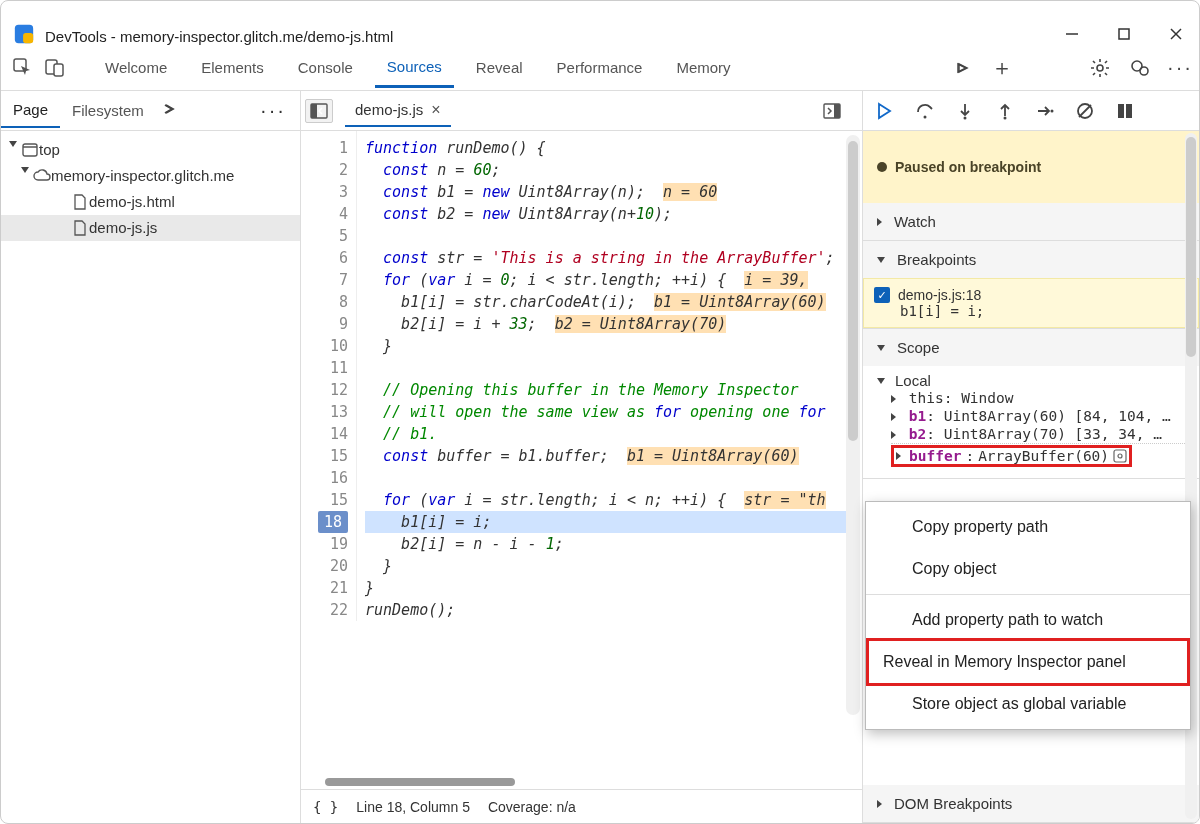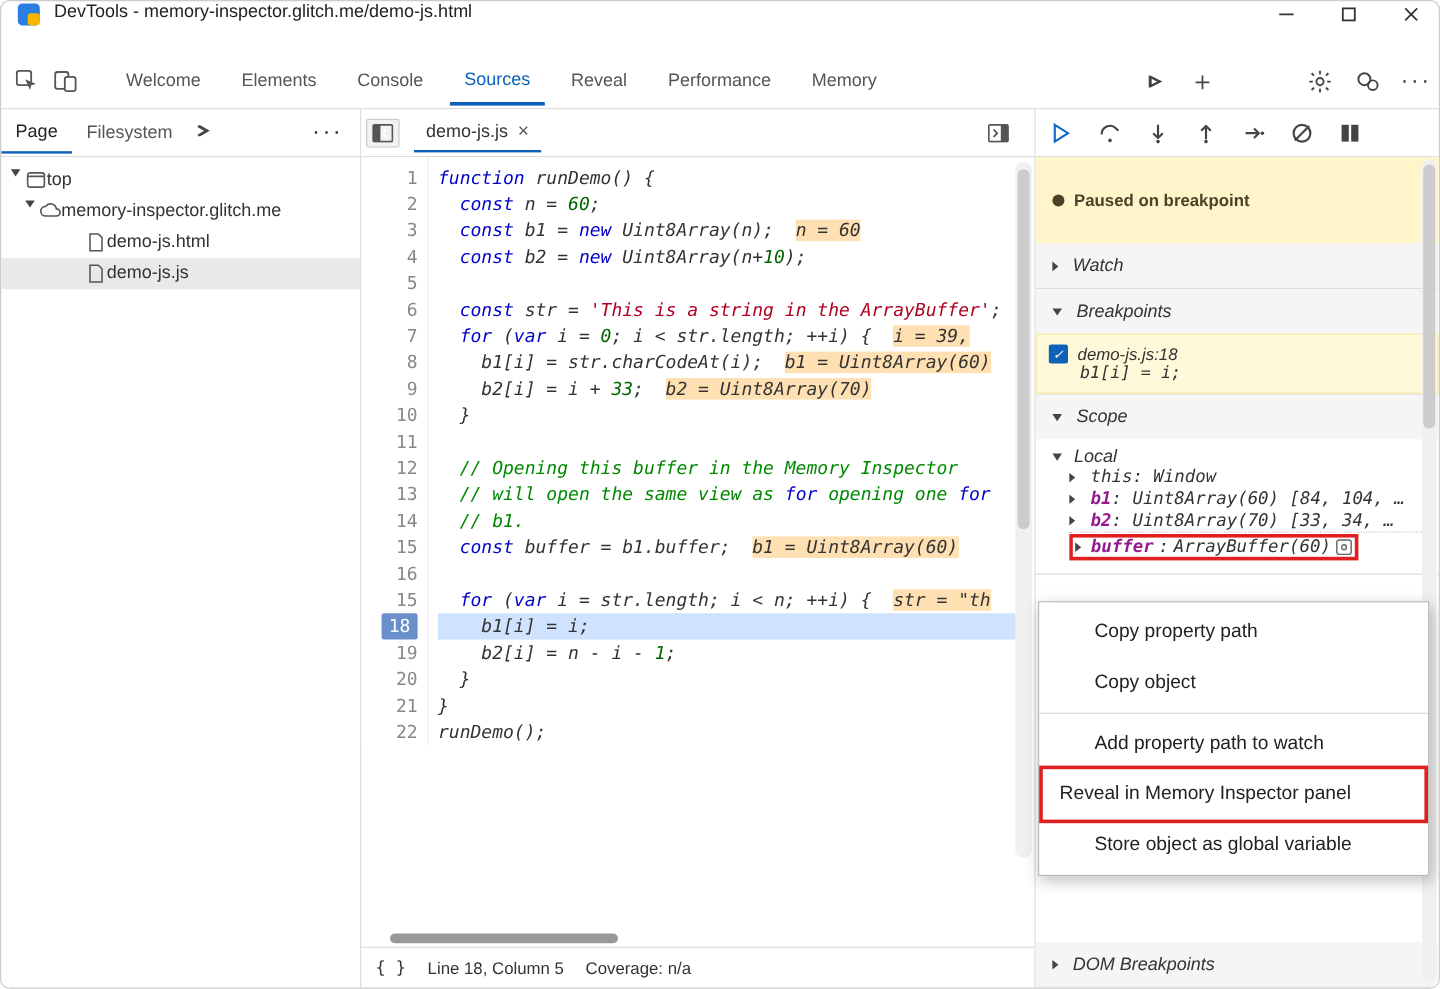--- a/index.html
+++ b/index.html
@@ -1,17 +1,17 @@
 <!DOCTYPE html>
 <html><head>
 <meta charset="utf-8">
 <style>
   * { box-sizing: border-box; margin: 0; padding: 0; }
   body { font-family: "Segoe UI", Arial, sans-serif; font-size: 14px; color: #333; background: #fff; width: 1200px; height: 824px; overflow: hidden; border: 1px solid #ccc; border-radius: 8px; position: relative; }
-  .titlebar { display: flex; align-items: flex-start; height: 44px; padding: 0 12px; }
+  .titlebar { display: flex; align-items: flex-end; height: 44px; padding: 0 12px; }
   .titlebar .icon { width: 22px; height: 22px; margin-right: 10px; }
   .titlebar-title { font-size: 15px; color: #222; flex: 1; }
   .winbtns { display: flex; gap: 30px; }
   .winbtn { width: 22px; height: 22px; display: flex; align-items: center; justify-content: center; color: #333; }
   .toolbar { display: flex; align-items: center; height: 46px; border-bottom: 1px solid #ddd; padding: 0 8px; }
   .toolbar .tbicon { width: 28px; height: 28px; display: flex; align-items: center; justify-content: center; margin-right: 4px; color: #444; }
   .tabsrow { display:flex; align-items:center; gap: 10px; margin-left: 20px; }
   .tab { padding: 10px 12px; color: #555; font-size: 15px; cursor: pointer; }
   .tab.active { color: #0d61b8; border-bottom: 3px solid #0d61b8; }
   .toolbar-spacer { flex:1; }
@@ -50,21 +50,21 @@
   .editor-scroll { position:absolute; right:2px; top:4px; width:14px; height:580px; background: #f0f0f0; border-radius:7px;}
   .editor-scroll .thumb{ position:absolute; left:2px; top:6px; width:10px; height:300px; background:#ccc; border-radius:5px;}
   .statusbar { height: 34px; border-top:1px solid #ddd; display:flex; align-items:center; padding: 0 12px; gap: 18px; color:#333; font-size:14px;}
   .hscroll { position:absolute; left:0; right:0; bottom:0; height:14px; }
   .hscroll .thumb2 { position:absolute; left:24px; width:190px; height:8px; bottom:3px; background:#999; border-radius:4px;}
 
   .rightpanel { width: 336px; display:flex; flex-direction:column; min-width:0; overflow:hidden; position:relative;}
   .dbgtoolbar { display:flex; align-items:center; gap: 20px; height:40px; border-bottom:1px solid #ddd; padding: 0 12px;}
   .dbgicon { width:20px; height:20px; display:flex; align-items:center; justify-content:center; color:#444;}
   .pausebanner { background:#fff4ca; padding: 28px 14px; font-weight:600; color:#4a4327; display:flex; align-items:center; gap:8px;}
-  .section { border-bottom:1px solid #ddd;font-style:italic; }
+  .section { border-bottom:1px solid #ddd; }
   .sechead { padding: 10px 14px; display:flex; align-items:center; gap:8px; font-size:15px; background:#f5f5f5;}
   .secbody { padding: 6px 14px 10px 28px; font-size:15px; }
   .bp-item { background:#fff9d9; border:1px solid #f3e9a5; padding:8px 10px; display:flex; align-items:flex-start; gap:8px;}
   .localrow { font-family: Consolas, monospace; font-size:14.5px; padding:1px 0; white-space:nowrap; overflow:hidden; text-overflow: clip;}
   .localrow .name{ color:#951b8e; font-weight:600;}
   .localrow.sep { border-bottom:1px dotted #ccc; }
   .red-outline { border: 3px solid #e02020; padding: 0 2px; }
   .ctxmenu { position:absolute; left: 864px; top: 500px; width: 326px; background:#fff; border:1px solid #bbb; box-shadow: 2px 4px 12px rgba(0,0,0,.25); padding: 4px 0; z-index: 50;}
   .ctxitem { padding: 12px 14px; font-size:16px; color:#222;margin-left:32px; }
   .ctxitem.hl{ border: 3px solid #e02020; margin: -3px 0; }

